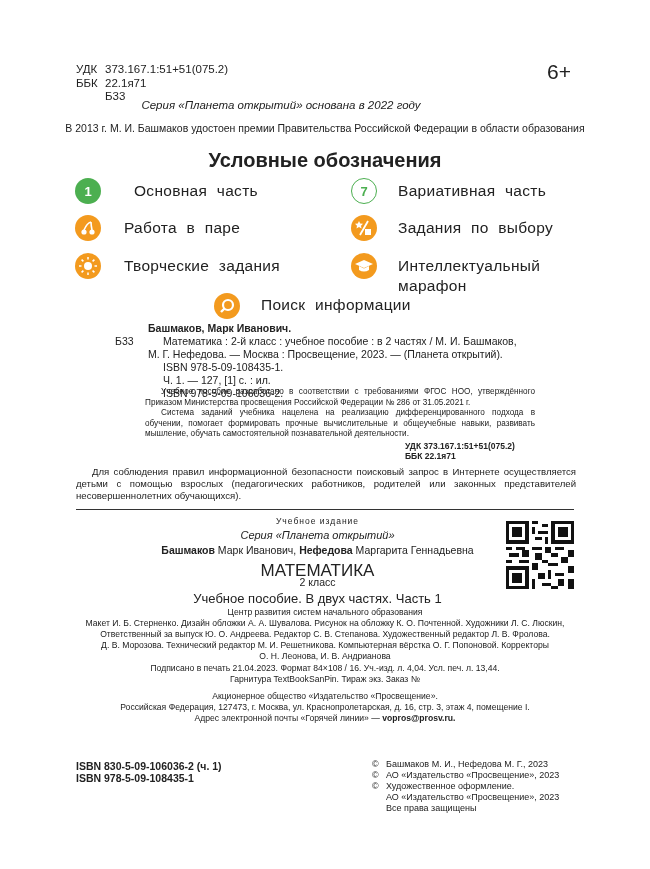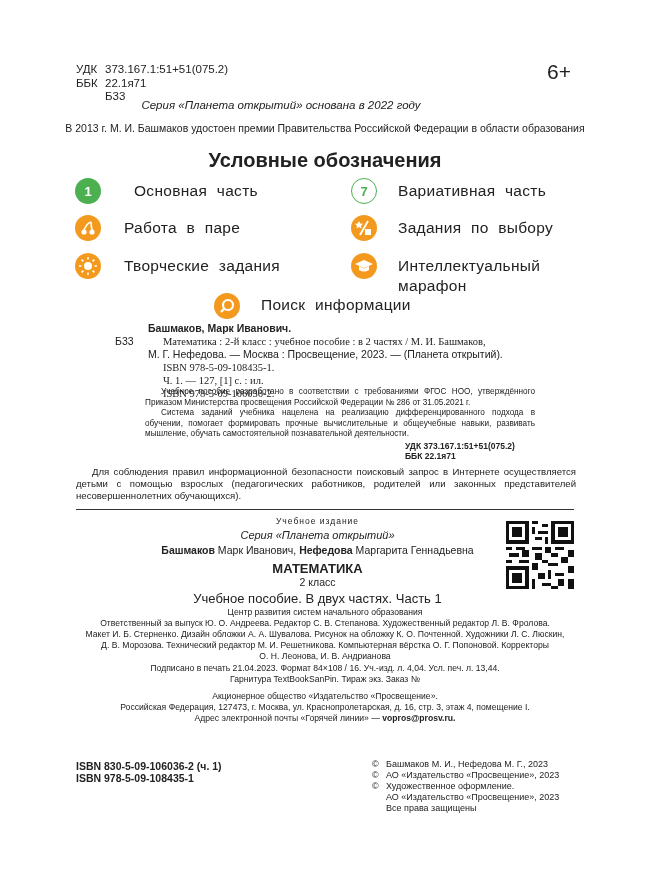--- a/index.html
+++ b/index.html
@@ -18,35 +18,35 @@
   .legend-item { display: flex; align-items: flex-start; }
   .legend-item .ico { width: 26px; height: 26px; border-radius: 50%; display: flex; align-items: center; justify-content: center; flex-shrink: 0; }
   .legend-item .lbl { font-size: 15.5px; letter-spacing: 0.3px; word-spacing: 5px; line-height: 20px; }
   .ico.green-fill { background: #4caf50; color: #fff; font-weight: bold; font-size: 13px; }
   .ico.green-ring { border: 1.5px solid #4caf50; color: #4caf50; font-weight: bold; font-size: 13px; background: #fff; }
   .ico.orange { background: #f39a1e; }
 
   .biblio { left: 115px; top: 322px; width: 420px; font-size: 10.5px; line-height: 13px; }
   .biblio .author { font-weight: bold; padding-left: 33px; }
   .biblio .line { padding-left: 33px; }
-  .biblio .indent2 { padding-left: 48px; font-family: Liberation Serif, serif; }
+  .biblio .indent2 { padding-left: 48px; }
   .biblio .b33 { position: absolute; left: 0; top: 13px; }
   .annot { left: 145px; top: 387px; width: 390px; font-size: 8.2px; line-height: 10.5px; text-align: justify; }
   .annot p { text-indent: 16px; }
   .udk-right { left: 405px; top: 441px; font-size: 8.5px; line-height: 10px; font-weight: bold; }
   .safety { left: 76px; top: 466px; width: 500px; font-size: 9.6px; line-height: 12px; text-align: justify; }
   .safety p { text-indent: 16px; }
   .divider { left: 76px; width: 498px; top: 509px; height: 1px; background: #333; }
 
   .imprint-center { left: 150px; width: 335px; text-align: center; }
   .edition-type { top: 516px; font-size: 8.5px; letter-spacing: 1px; }
   .series-mid { top: 529px; font-size: 11px; font-style: italic; }
   .authors { top: 544px; font-size: 10.5px; }
   .authors b { font-weight: bold; }
-  .book-title { top: 561px; font-size: 13px; font-weight: bold; }
+  .book-title { top: 561px; font-size: 17px; font-weight: normal; }
   .grade { top: 576px; font-size: 10.5px; }
   .subtitle { top: 591px; font-size: 13px; }
   .credits { left: 76px; width: 498px; top: 607px; text-align: center; font-size: 8.6px; line-height: 11px; }
   .print-info { left: 76px; width: 498px; top: 663px; text-align: center; font-size: 8.6px; line-height: 11px; }
   .publisher { left: 76px; width: 498px; top: 691px; text-align: center; font-size: 8.6px; line-height: 11px; }
   .publisher b { font-weight: bold; }
 
   .qr { left: 506px; top: 521px; width: 68px; height: 68px; }
 
   .isbn-block { left: 76px; top: 760px; font-size: 10.5px; font-weight: bold; line-height: 12px; }
@@ -175,22 +175,22 @@
   <span>Марк Иванович,</span>
   <b>Нефедова</b>
   <span>Маргарита Геннадьевна</span>
 </div>
 <div class="abs imprint-center book-title">МАТЕМАТИКА</div>
 <div class="abs imprint-center grade">2 класс</div>
 <div class="abs imprint-center subtitle">Учебное пособие. В двух частях. Часть 1</div>
 
 <div class="abs credits">
   <div>Центр развития систем начального образования</div>
+  <div>Макет И. Б. Стерненко. Дизайн обложки А. А. Шувалова. Рисунок на обложку К. О. Почтенной. Художники Л. С. Люскин,</div>
   <div>Ответственный за выпуск Ю. О. Андреева. Редактор С. В. Степанова. Художественный редактор Л. В. Фролова.</div>
-  <div>Макет И. Б. Стерненко. Дизайн обложки А. А. Шувалова. Рисунок на обложку К. О. Почтенной. Художники Л. С. Люскин,</div>
   <div>Д. В. Морозова. Технический редактор М. И. Решетникова. Компьютерная вёрстка О. Г. Попоновой. Корректоры</div>
   <div>О. Н. Леонова, И. В. Андрианова</div>
 </div>
 <div class="abs print-info">
   <div>Подписано в печать 21.04.2023. Формат 84×108 / 16. Уч.-изд. л. 4,04. Усл. печ. л. 13,44.</div>
   <div>Гарнитура TextBookSanPin. Тираж        экз. Заказ №</div>
 </div>
 <div class="abs publisher">
   <div>Акционерное общество «Издательство «Просвещение».</div>
   <div>Российская Федерация, 127473, г. Москва, ул. Краснопролетарская, д. 16, стр. 3, этаж 4, помещение I.</div>

